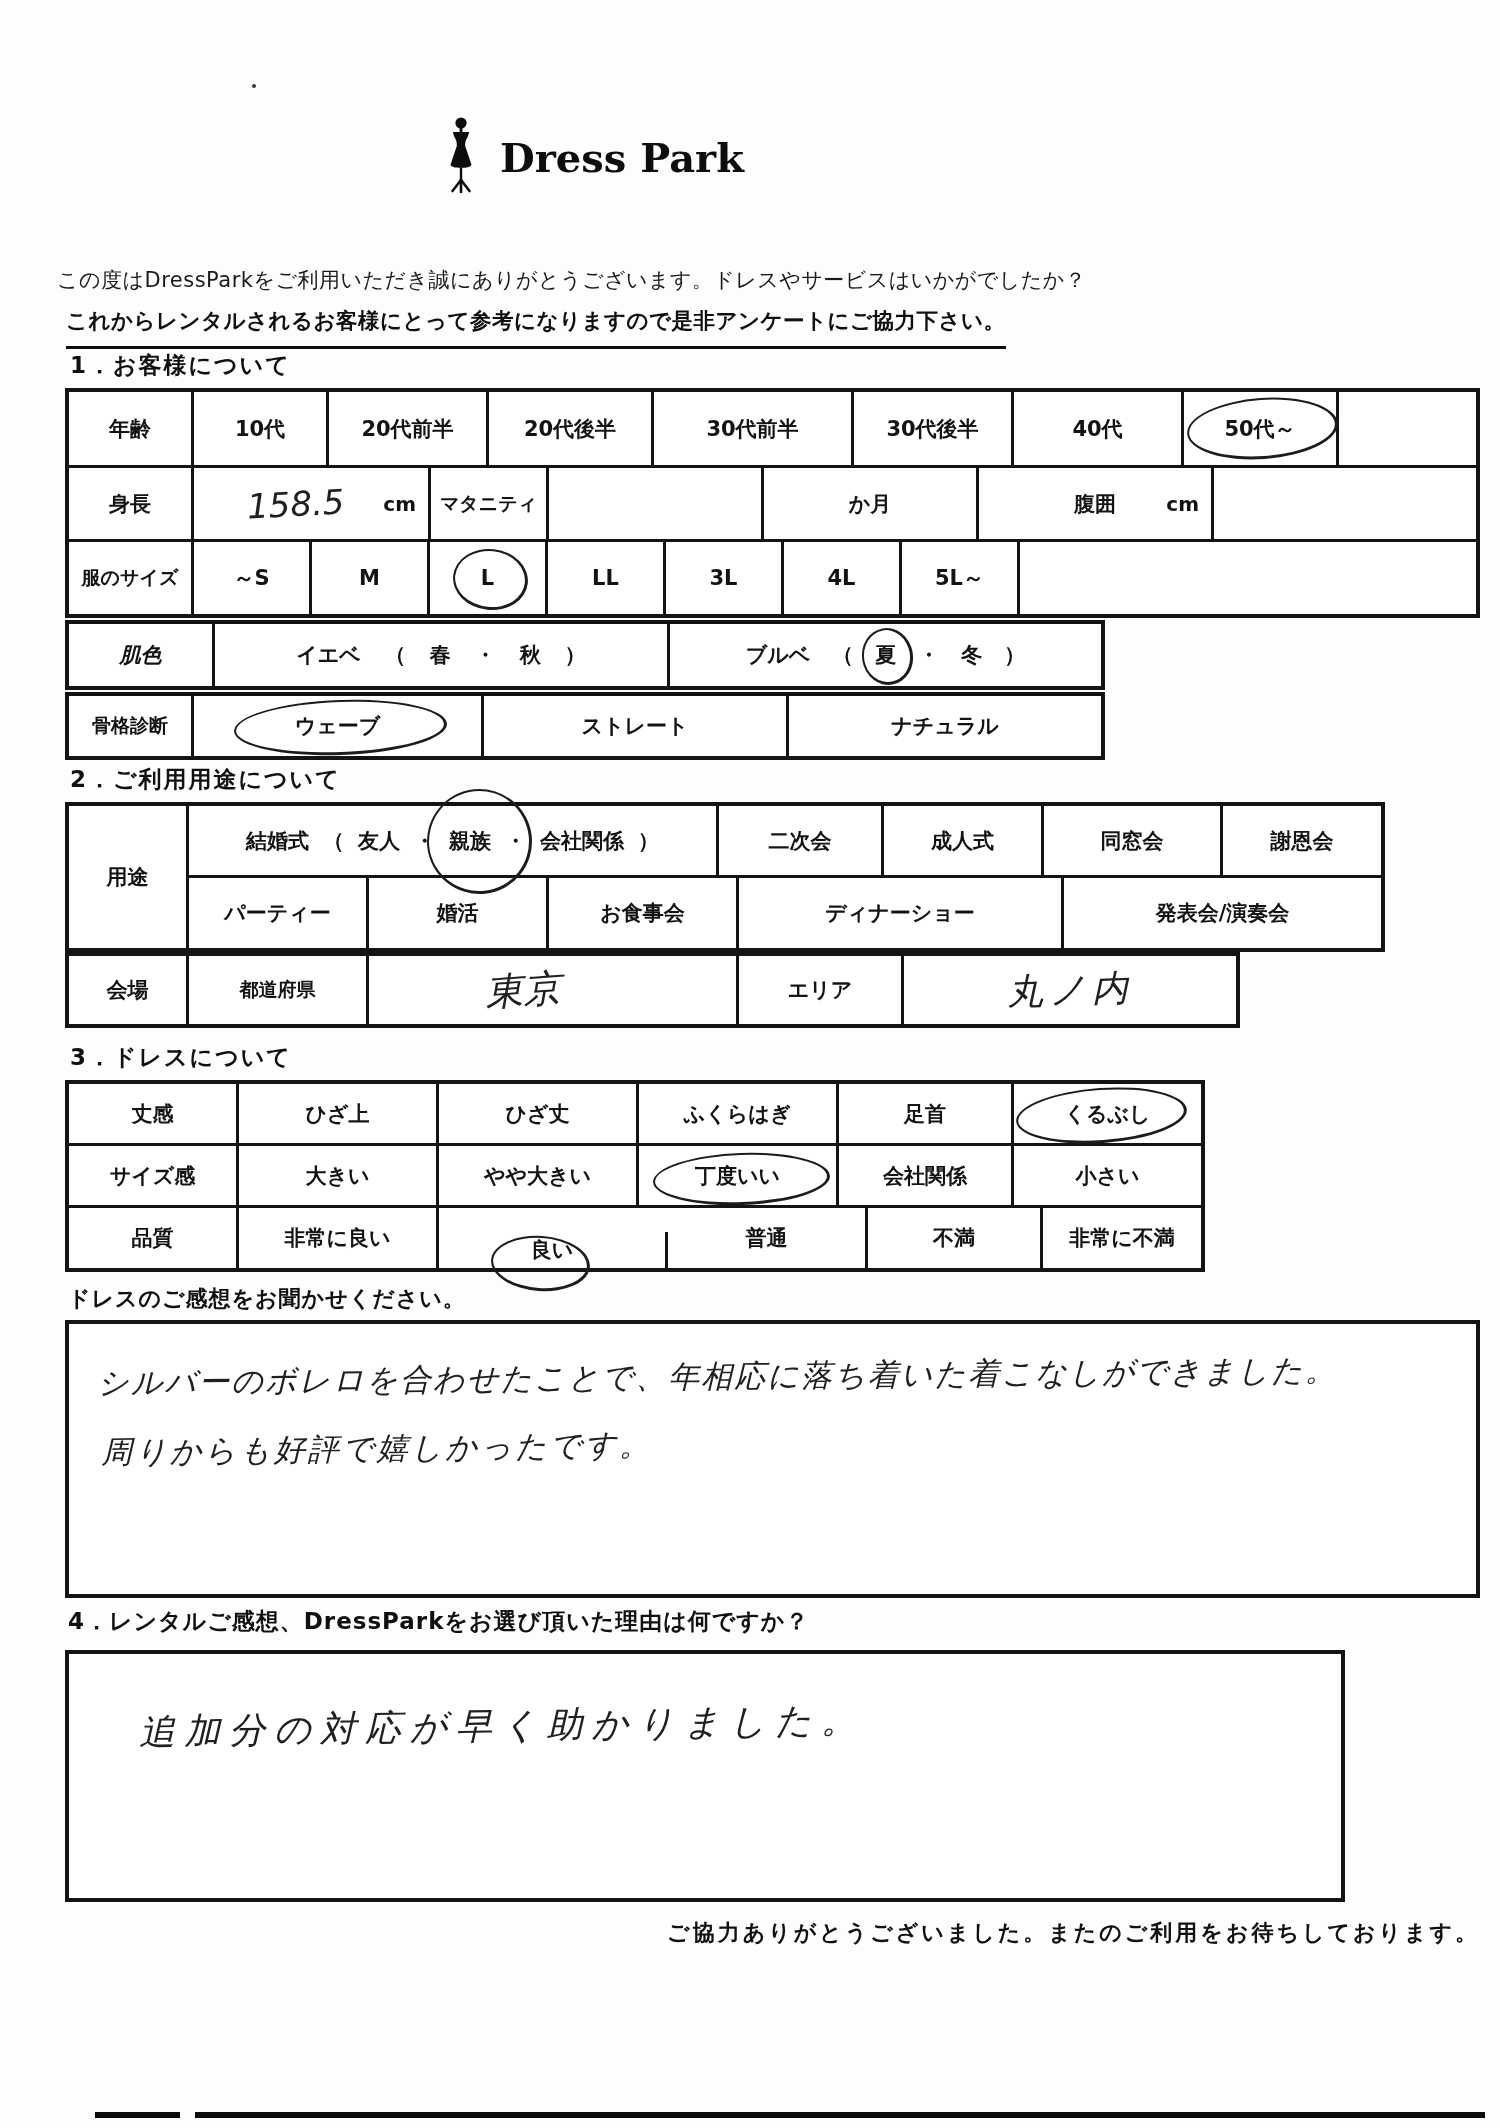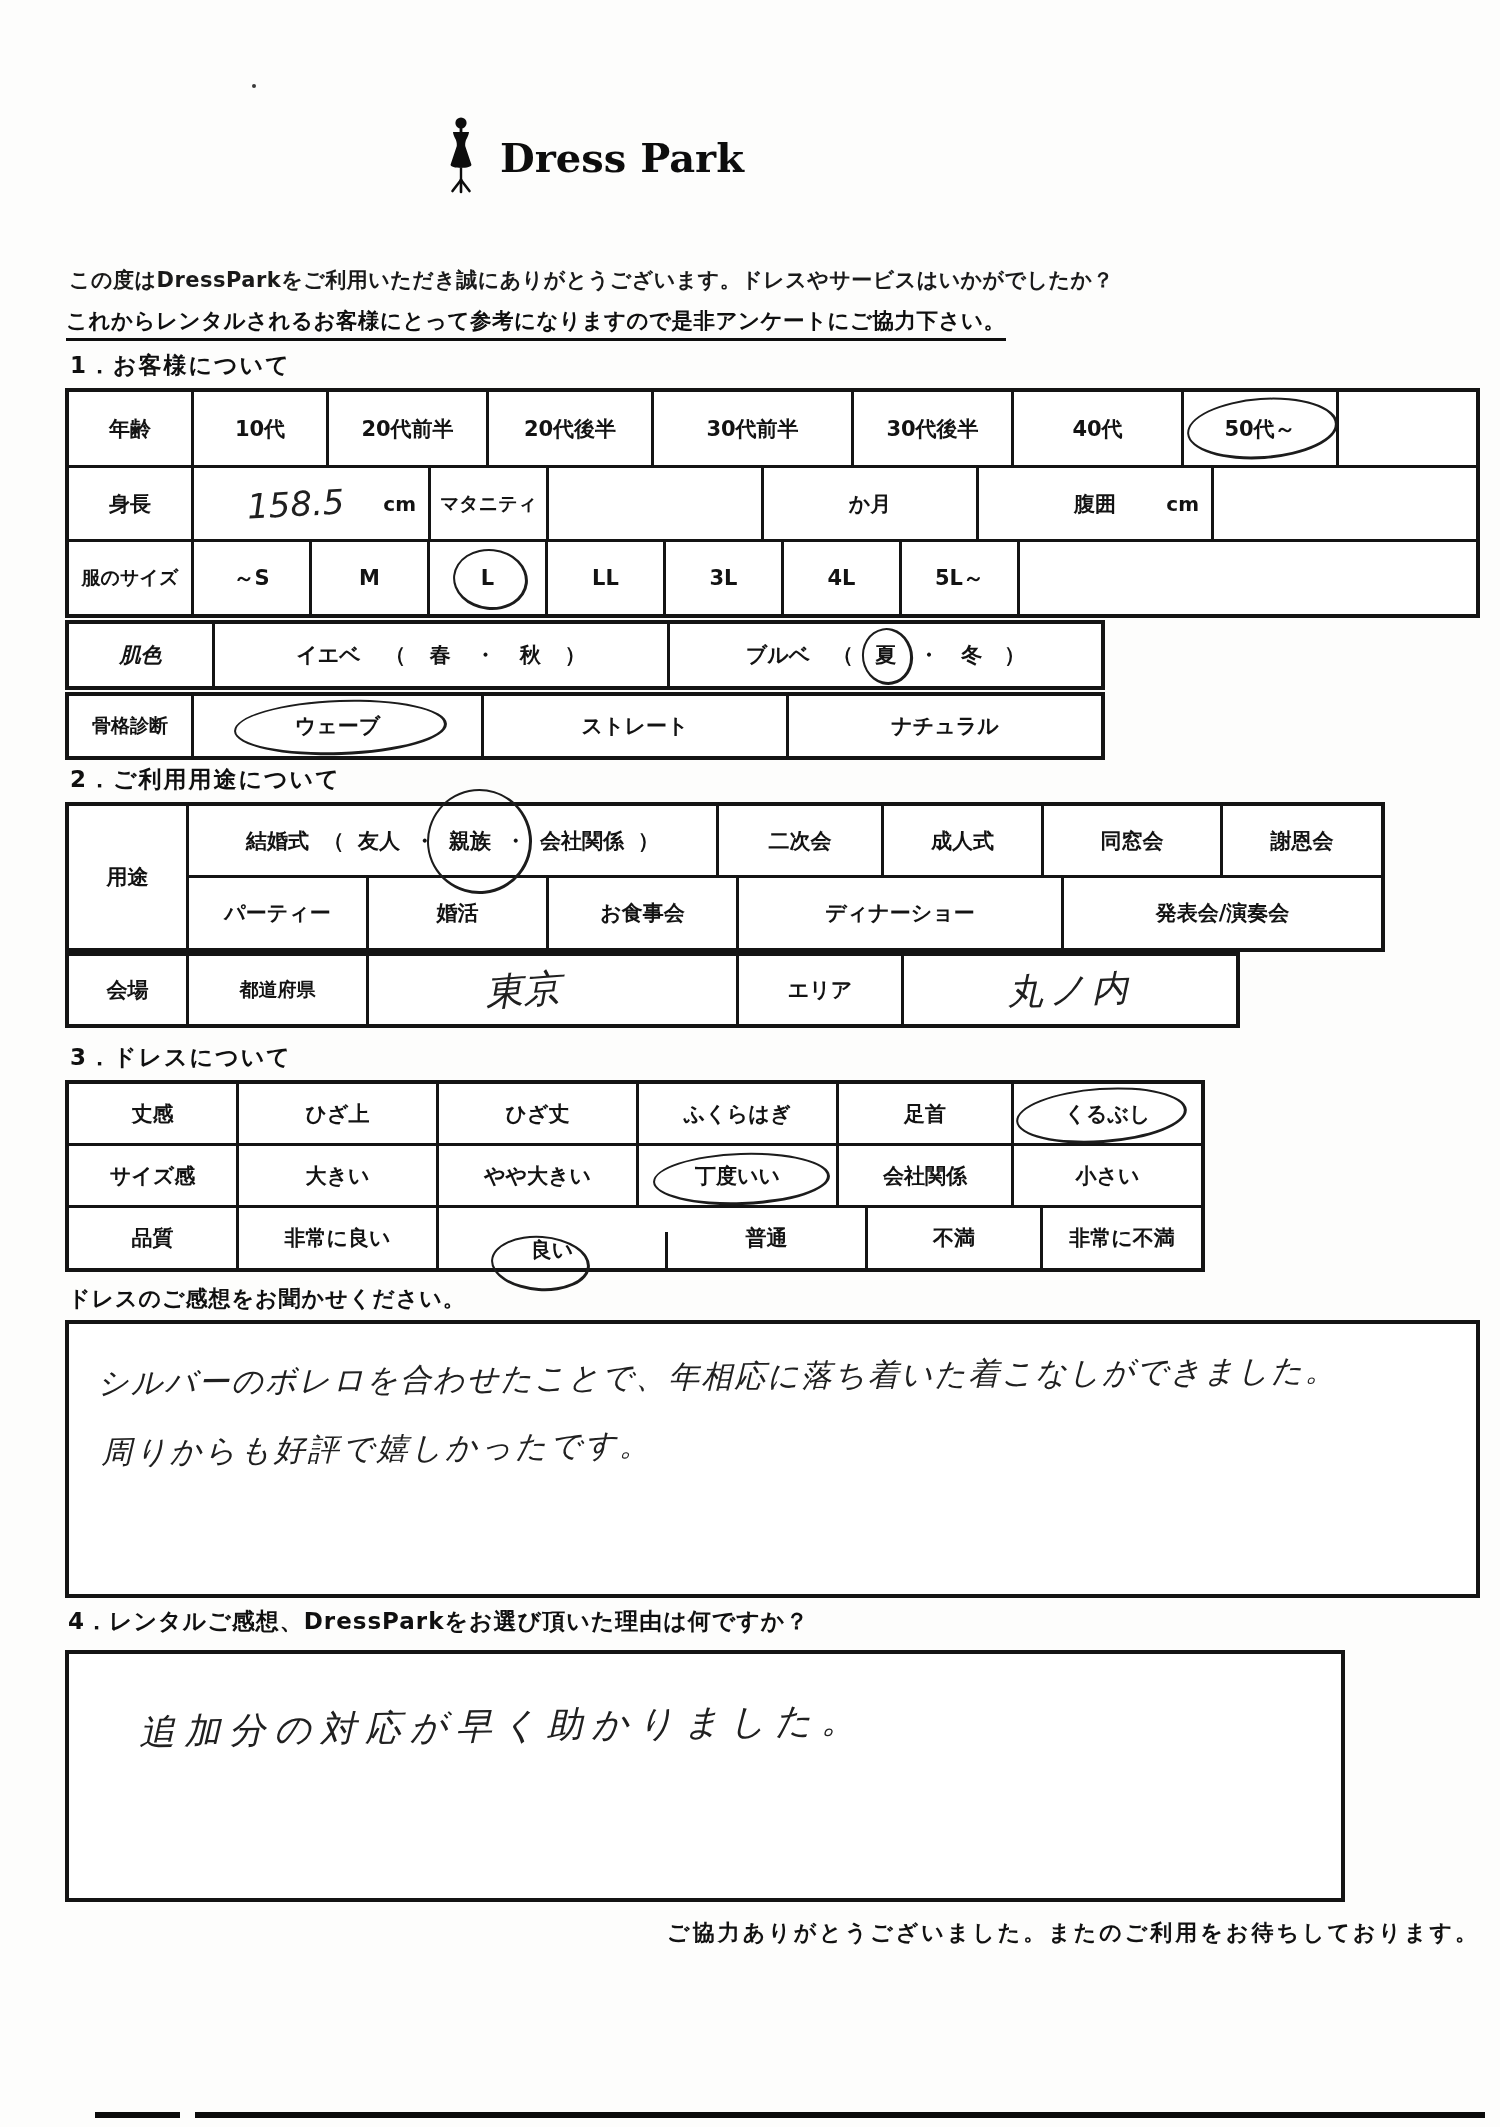--- a/index.html
+++ b/index.html
@@ -5,23 +5,23 @@
   html,body{margin:0;padding:0;background:#e8e8e8;}
   .page{
     position:relative; width:1500px; height:2127px; background:#fdfdfc;
     font-family:"DejaVu Sans",sans-serif; color:#151515; overflow:hidden;
     margin:0 auto;
   }
   
   .logo{position:absolute; left:442px; top:116px; display:flex; align-items:flex-start; gap:20px;}
   .logo-text{font-family:"DejaVu Serif","Liberation Serif",serif; font-size:40px; font-weight:700; letter-spacing:0px; color:#0d0d0d; margin-top:18px;}
   
-  .intro1{position:absolute; left:69px; top:266px; font-size:21px; letter-spacing:0.5px; color:#1a1a1a;font-weight:bold;}
+  .intro1{position:absolute; left:57px; top:266px; font-size:21px; letter-spacing:0.5px; color:#1a1a1a;}
   .intro2{position:absolute; left:66px; top:306px; font-size:21.5px; font-weight:700; letter-spacing:0.5px; color:#0f0f0f;
-          border-bottom:3px solid #0f0f0f; padding-bottom:3px;}
+          border-bottom:3px solid #0f0f0f; padding-bottom:11px;}
   .sec-h{position:absolute; font-size:23px; font-weight:700; letter-spacing:2px; color:#101010;}
   
   .tbl{position:absolute; border:4px solid #141414; background:#fff; box-sizing:border-box;}
   .tr{display:flex; box-sizing:border-box;}
   .c{box-sizing:border-box; border-right:3px solid #141414; border-bottom:3px solid #141414;
      display:flex; align-items:center; justify-content:center; position:relative;
      font-size:21px; font-weight:700; color:#131313; overflow:visible;}
   .c:last-child{border-right:none;}
   .tr:last-child > .c{border-bottom:none;}
   .fill{flex:1;}

